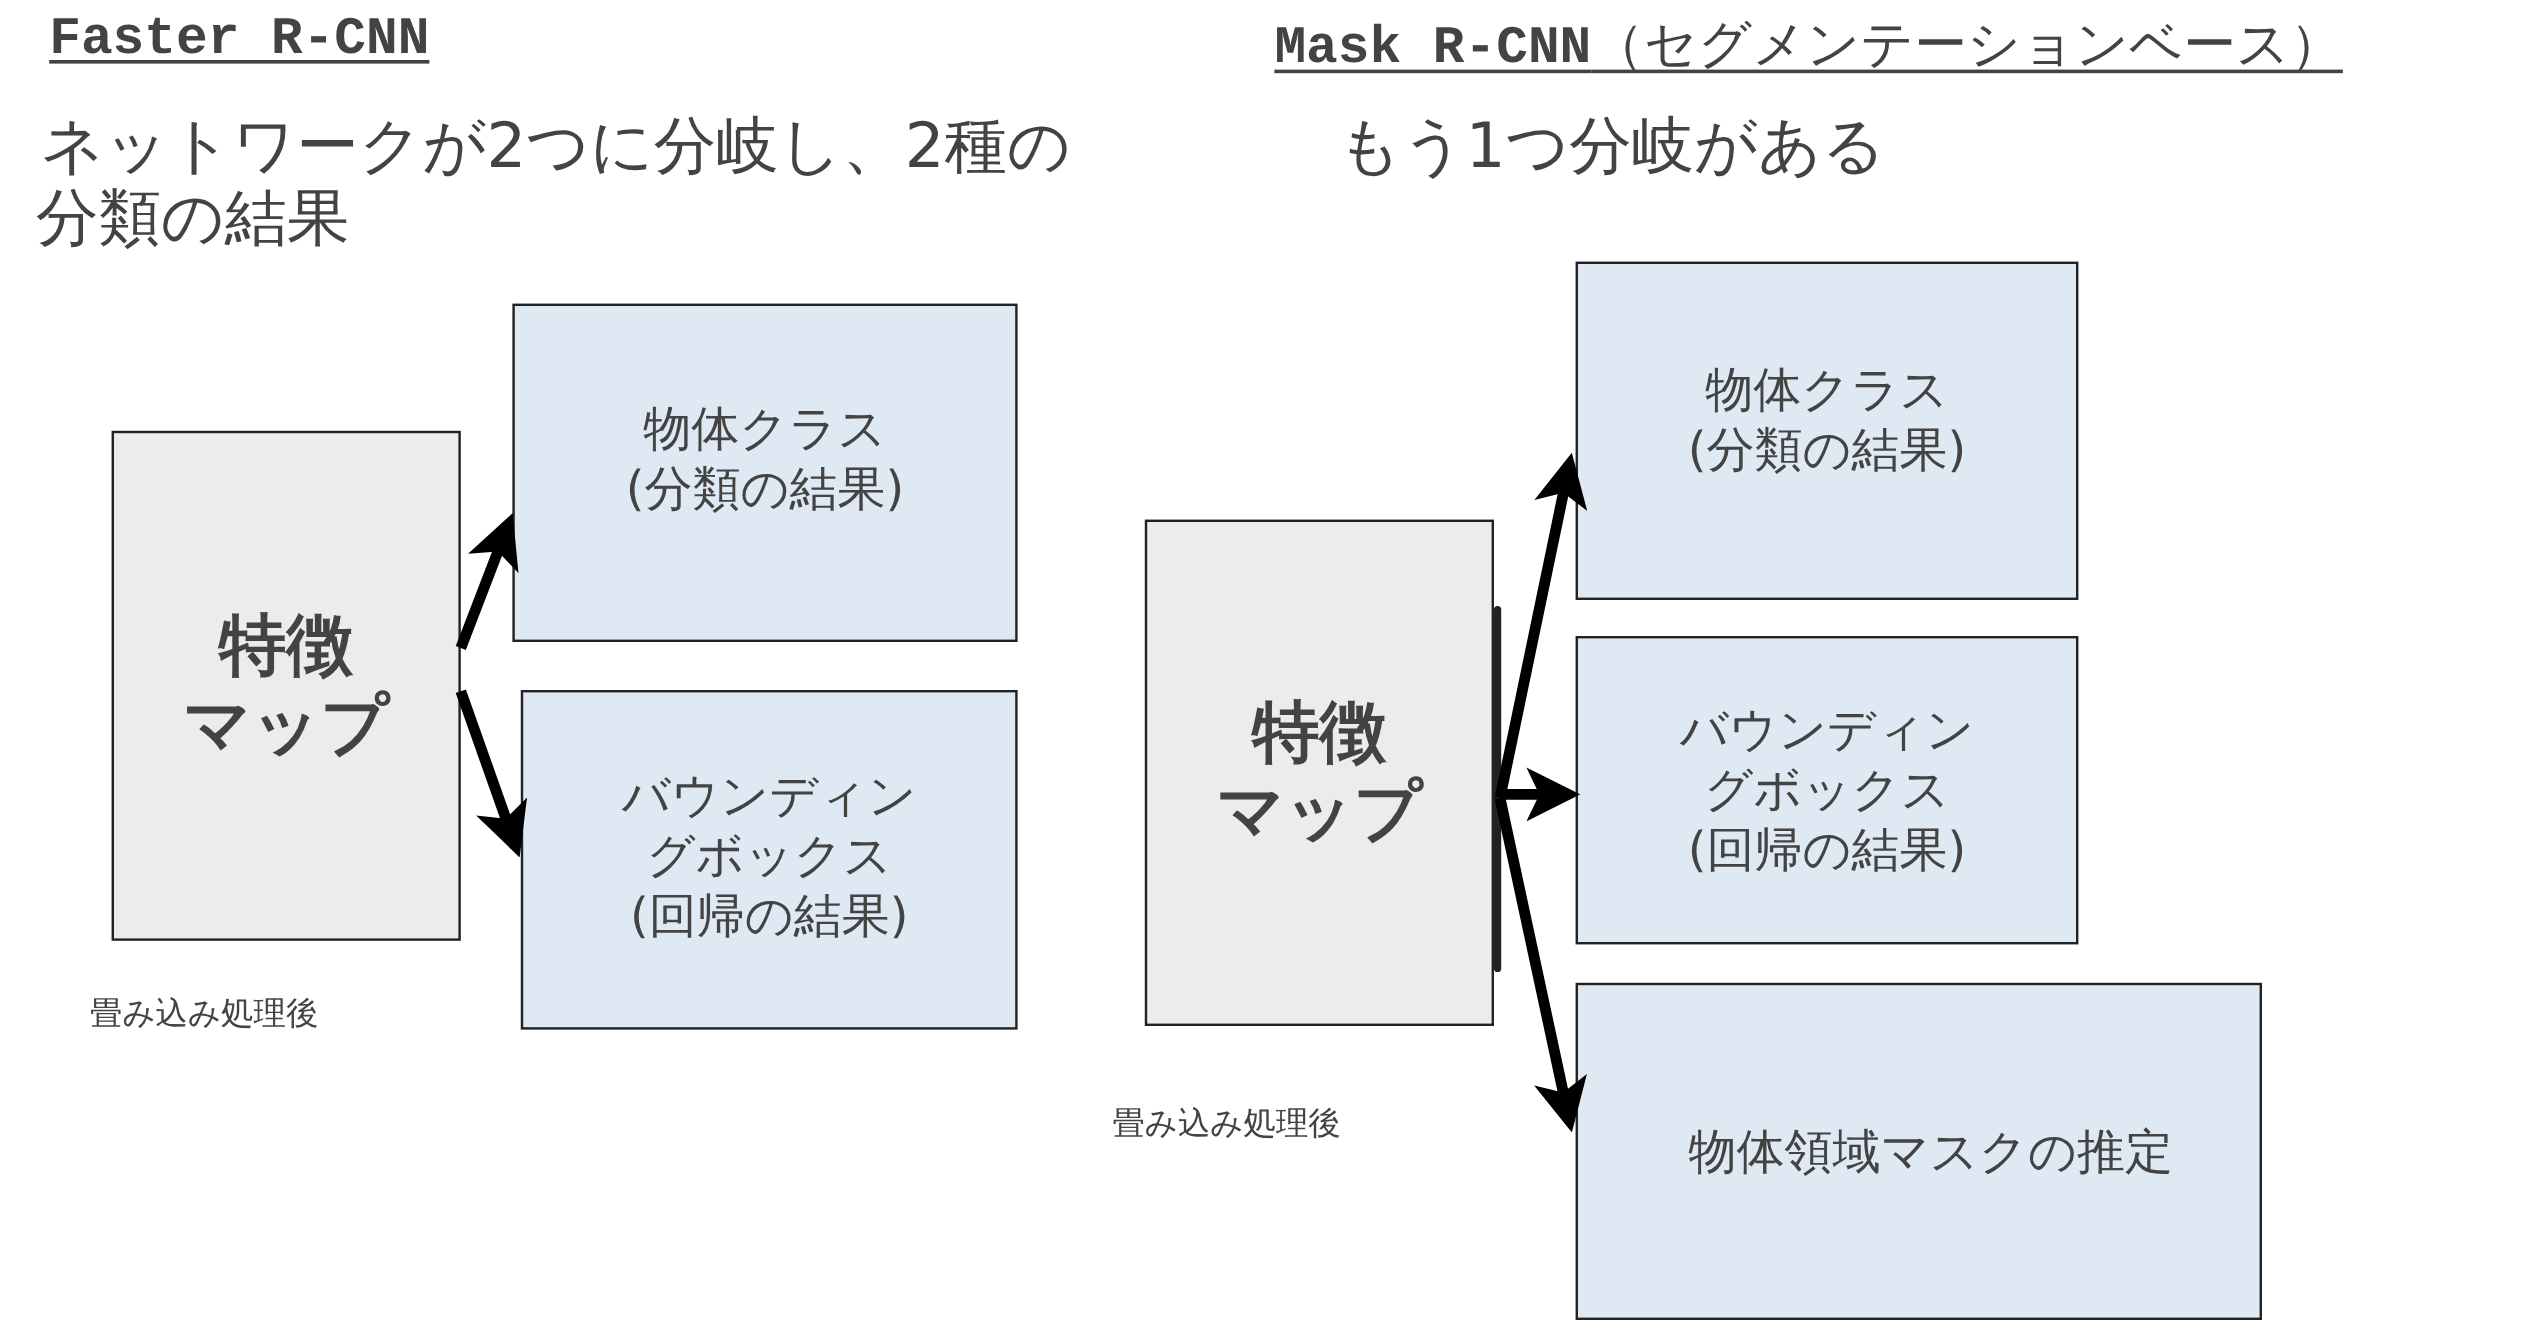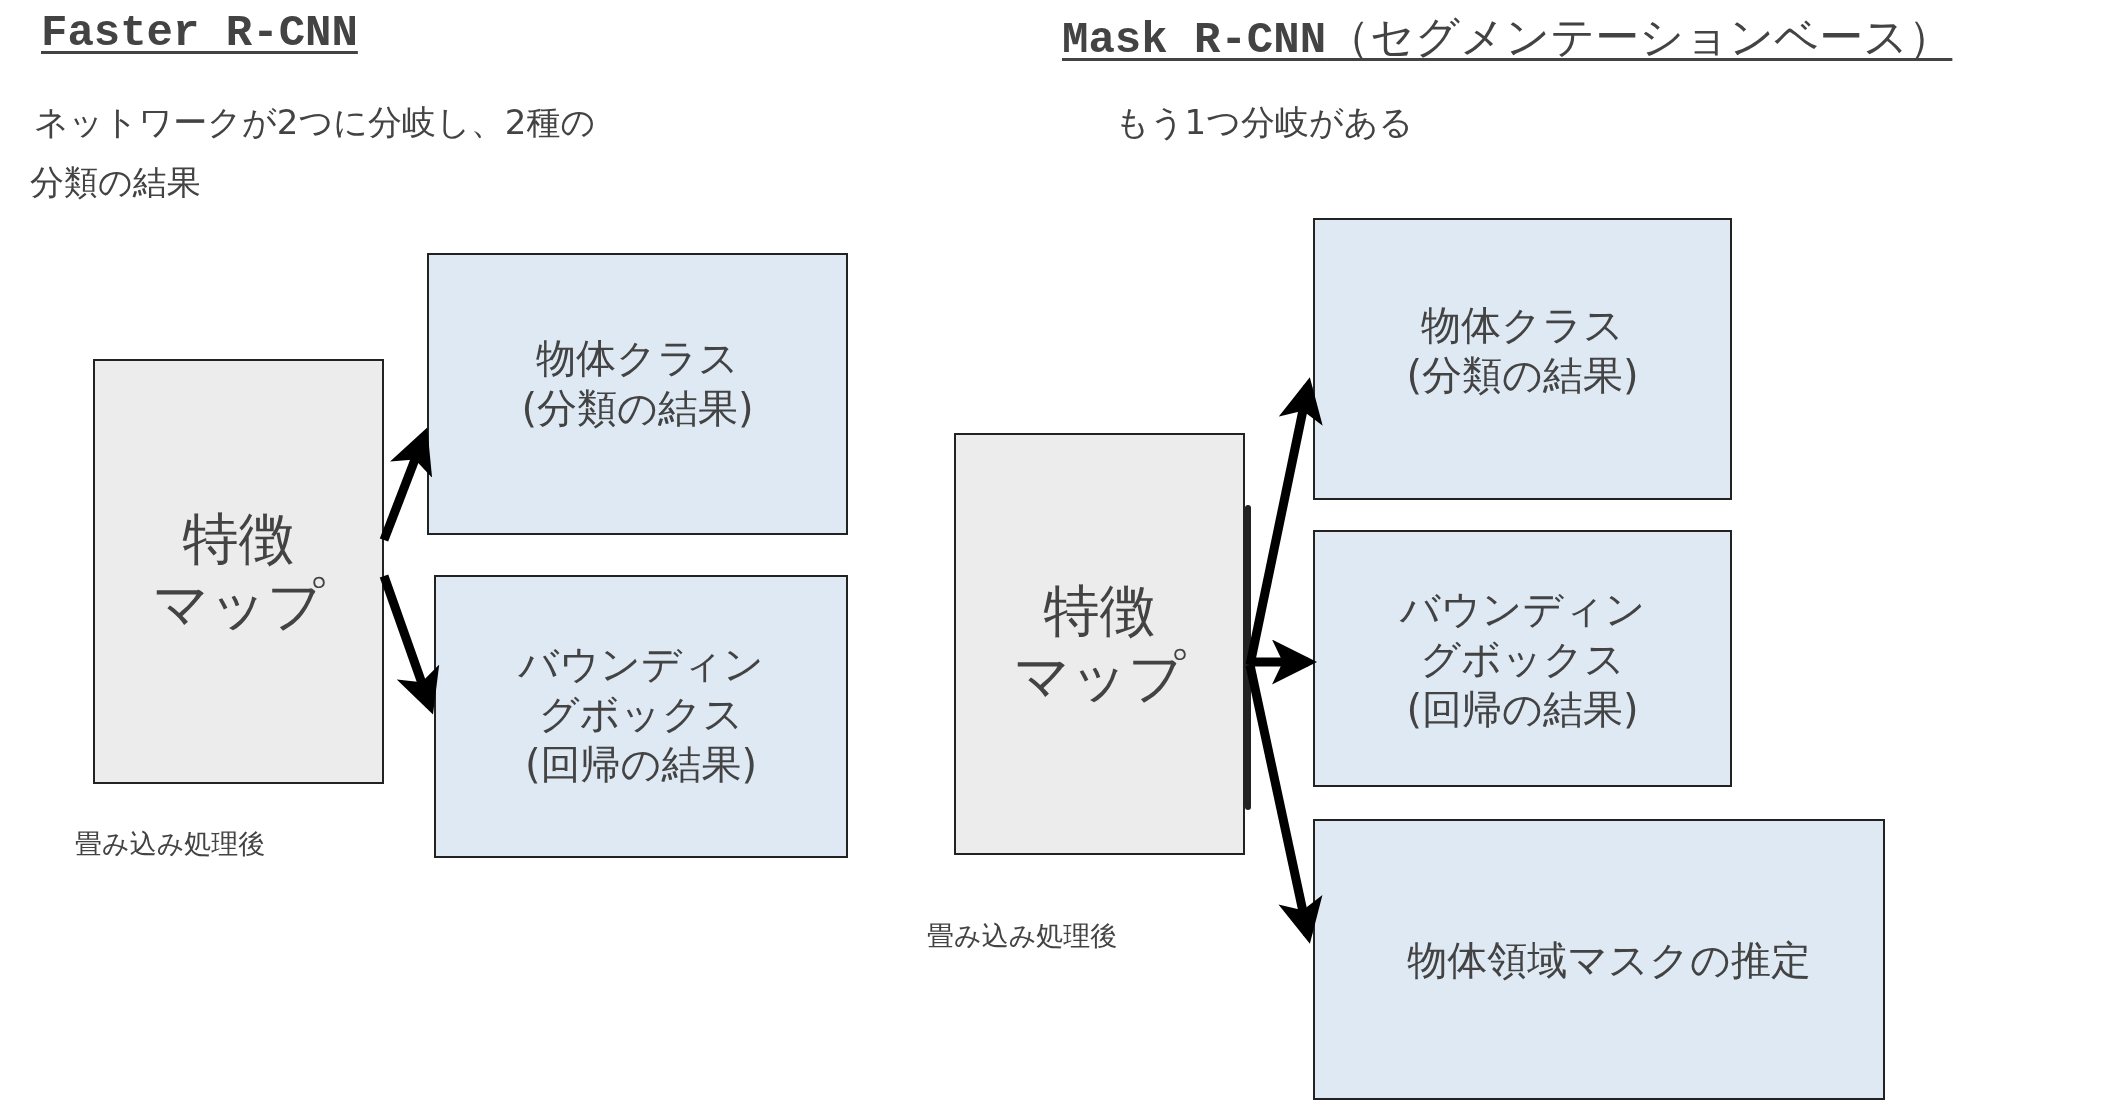--- a/index.html
+++ b/index.html
@@ -1,22 +1,22 @@
 <!DOCTYPE html>
 <html><head>
 <meta charset="utf-8">
 <style>
   html,body{margin:0;padding:0;background:#ffffff;}
   body{width:2116px;height:1106px;position:relative;overflow:hidden;font-family:"DejaVu Sans","Liberation Sans",sans-serif;color:#434343;}
   .abs{position:absolute;}
   .heading{font-family:Liberation Mono, monospace;font-weight:bold;font-size:44px;text-decoration:underline;text-decoration-thickness:3px;text-underline-offset:6px;white-space:nowrap;}
   .heading-suffix{font-weight:normal;text-decoration:none;font-size:44px;}
-  .sub{font-size:34px;line-height:60px;white-space:nowrap;}
+  .sub{font-size:52px;line-height:60px;white-space:nowrap;}
   .box{position:absolute;box-sizing:border-box;border:2px solid #222;display:flex;align-items:center;justify-content:center;text-align:center;}
-  .feat{background:#ececec;font-size:56px;line-height:66px;}
+  .feat{background:#ececec;font-size:56px;line-height:66px;font-weight:bold;}
   .out{background:#dfe9f4;font-size:40px;line-height:50px;}
   .caption{font-size:27px;white-space:nowrap;}
   .line{display:block;}
   svg.arrows{position:absolute;left:0;top:0;}
 </style>
 </head>
 <body>
 
 <div class="abs heading" style="left:41px;top:8px;">
   <span>Faster R-CNN</span>

